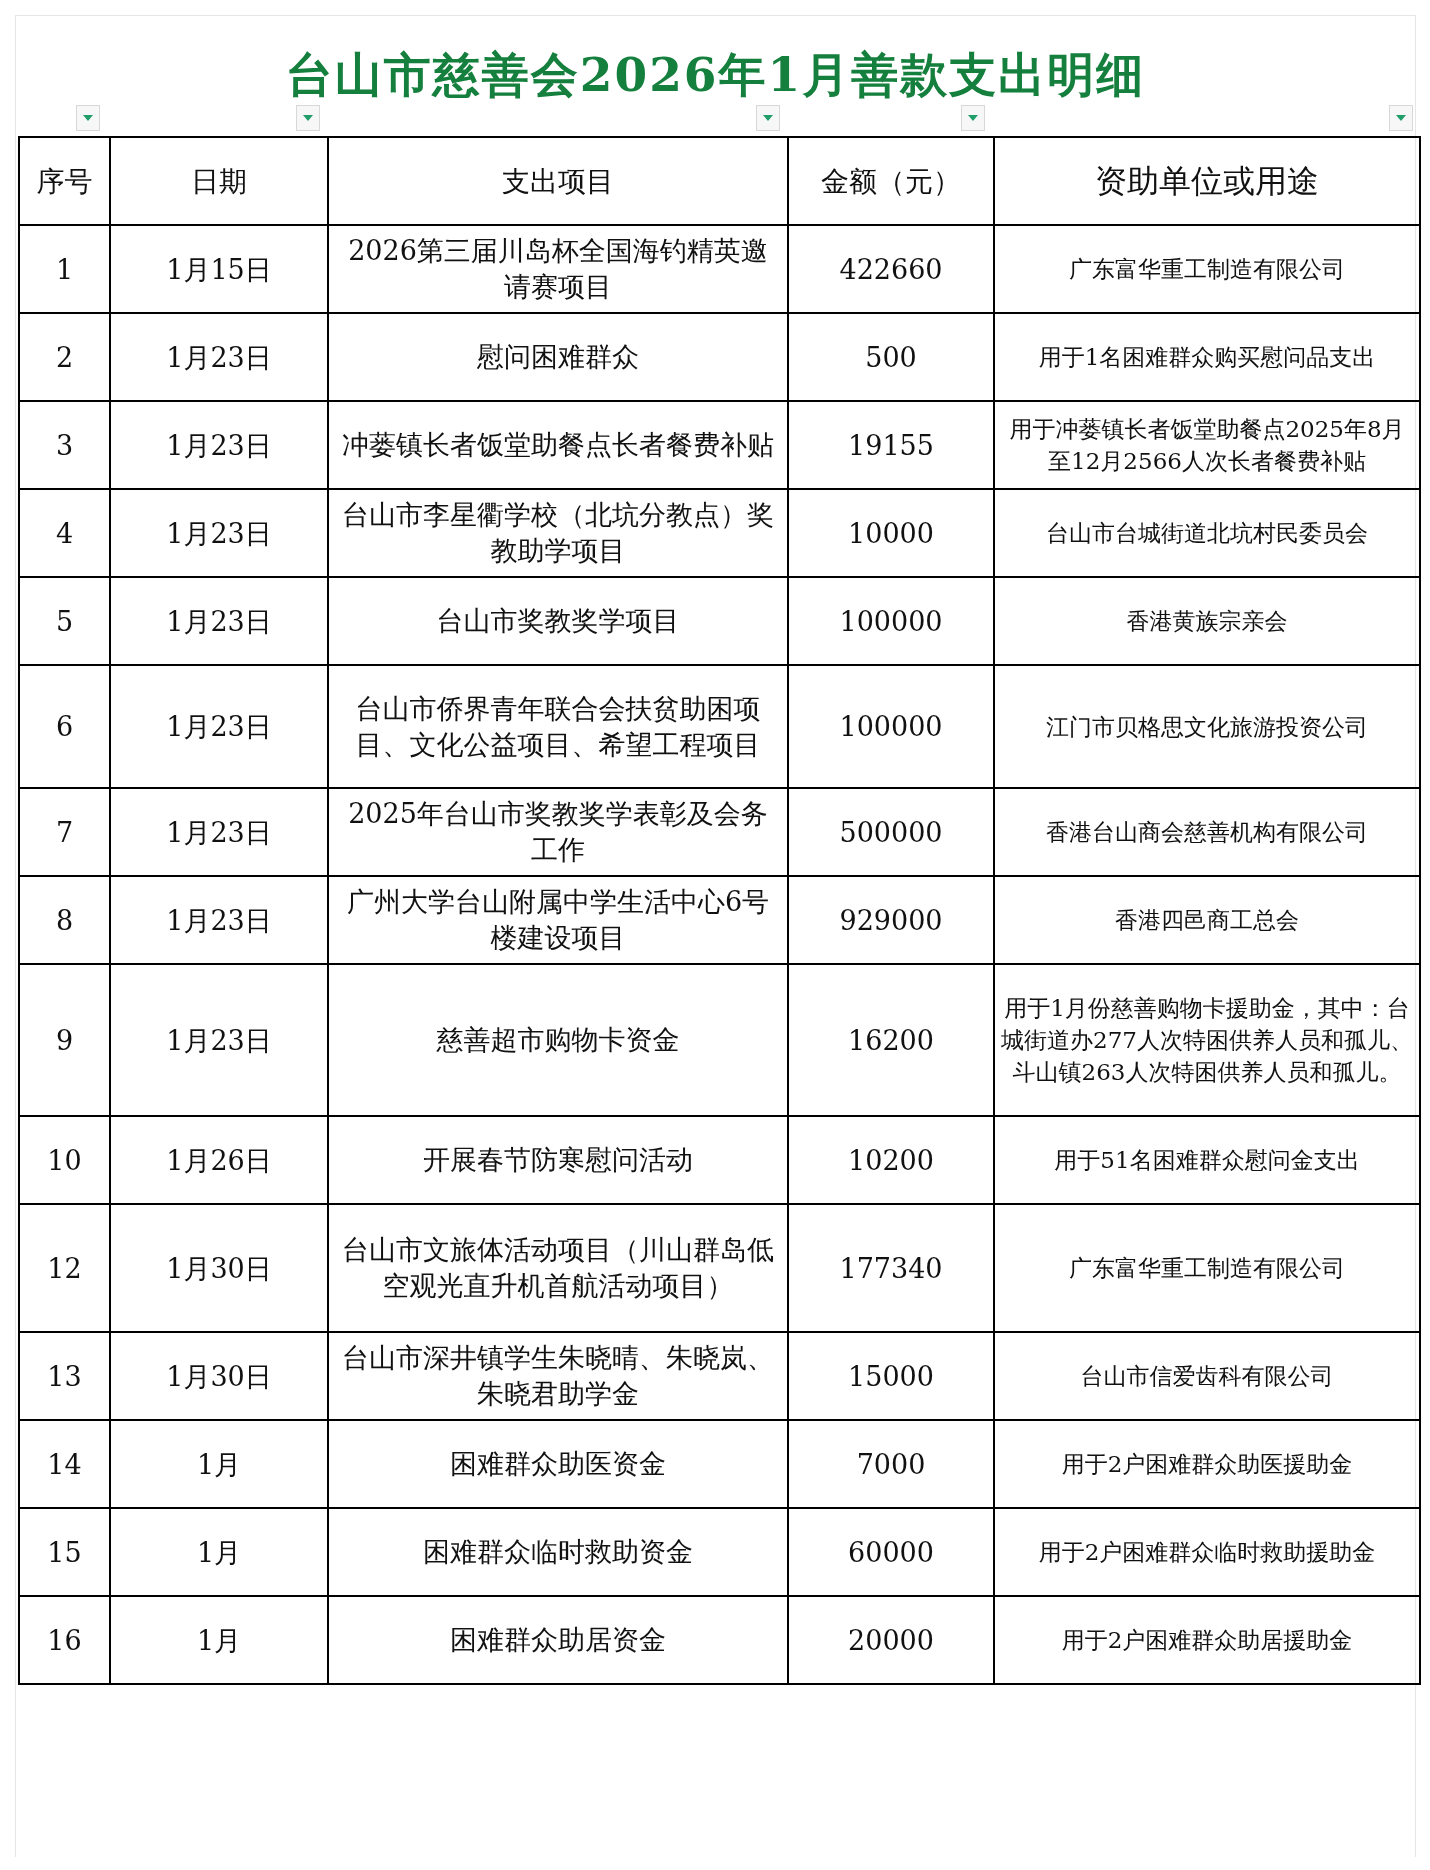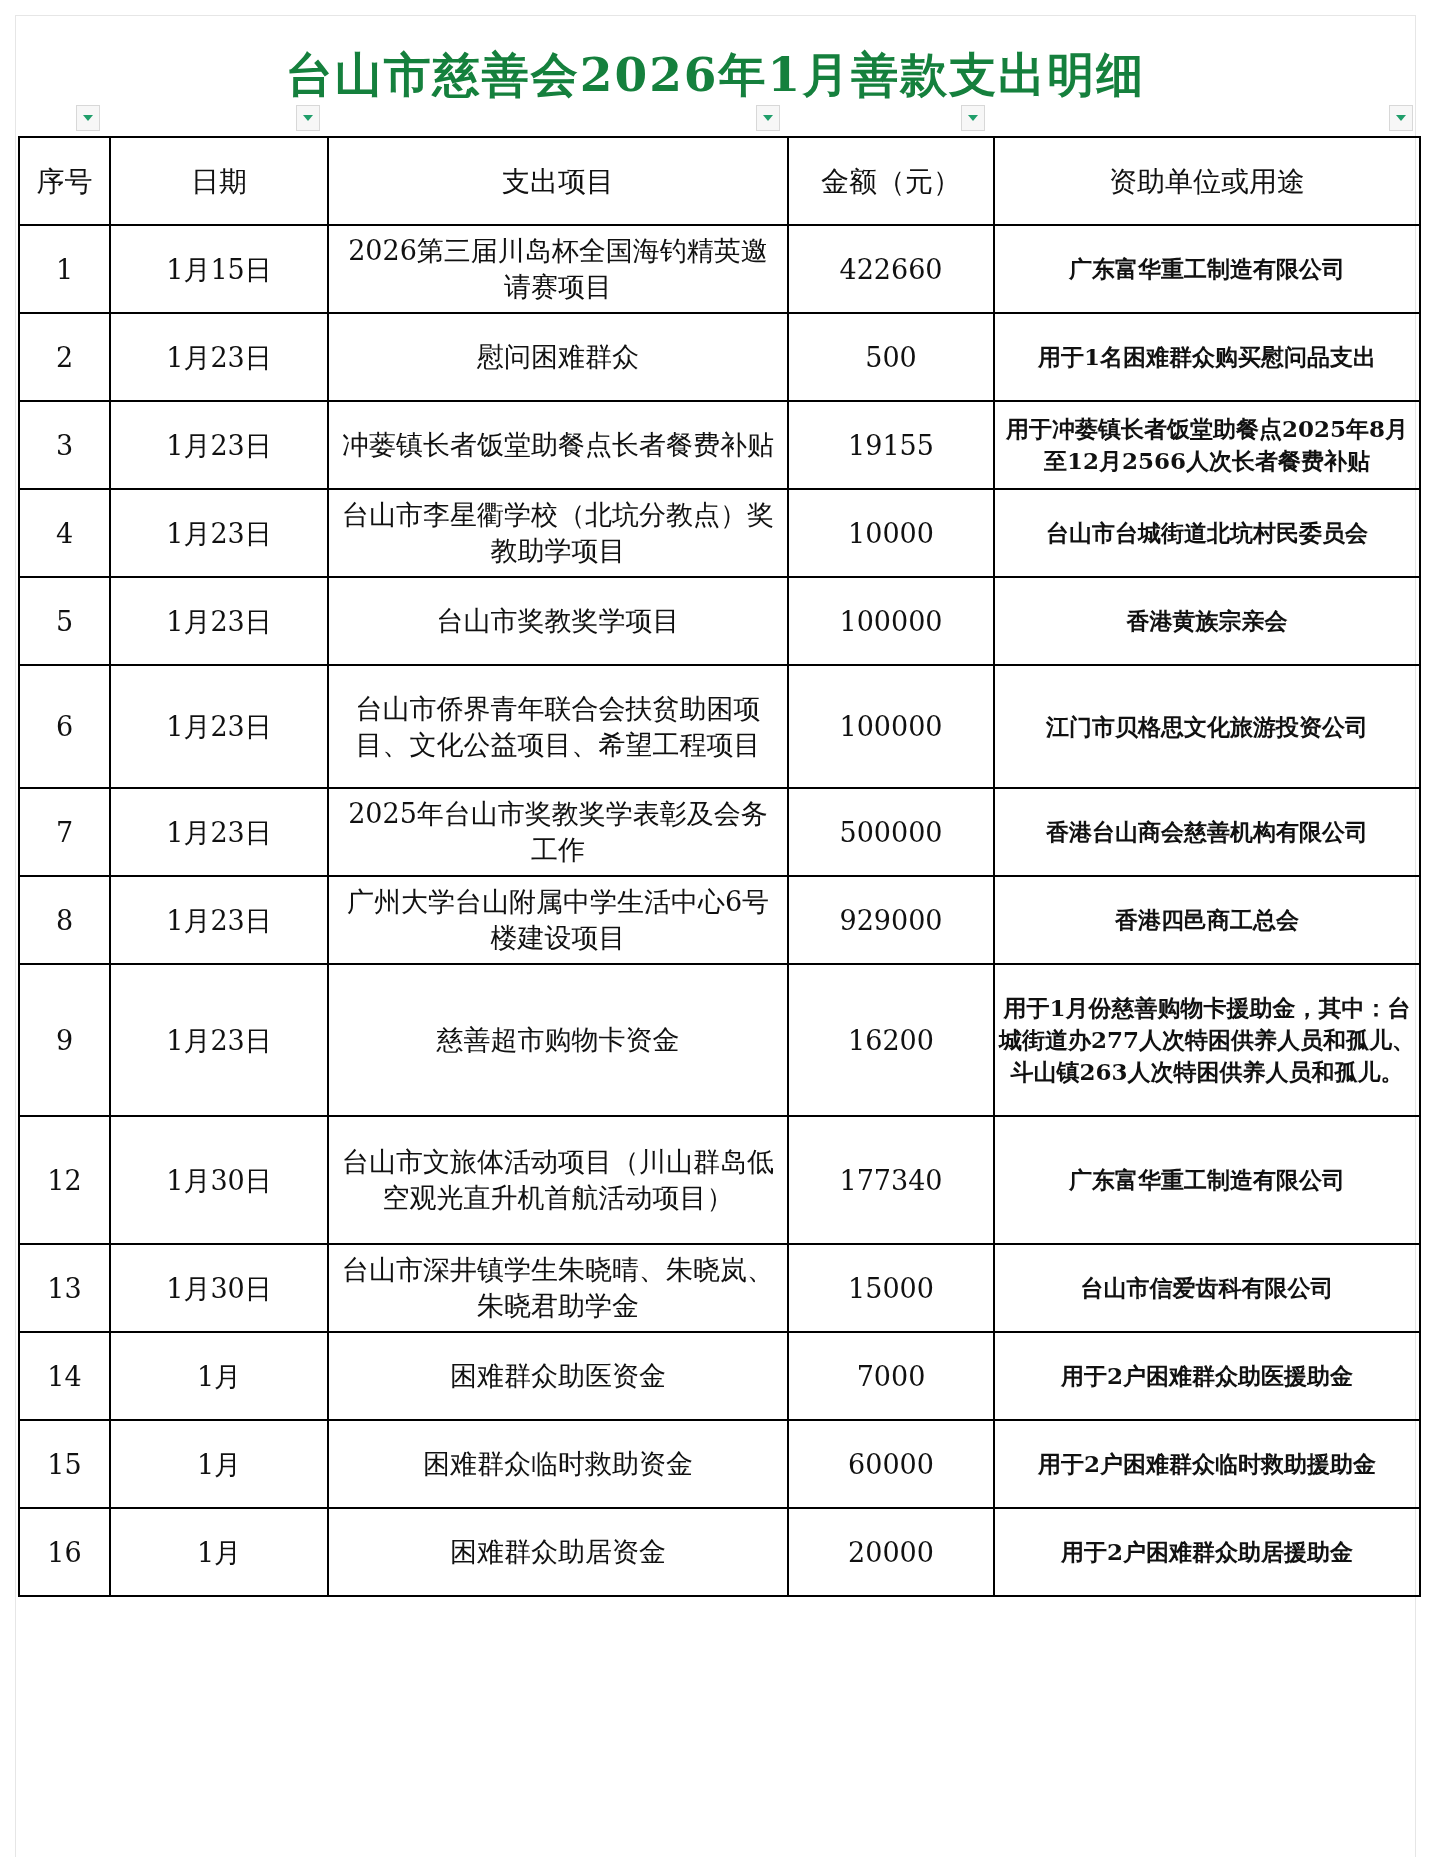--- a/index.html
+++ b/index.html
@@ -4,22 +4,22 @@
 <style>
   html, body { margin:0; padding:0; background:#ffffff; }
   body { width:1430px; height:1870px; position:relative; font-family:"DejaVu Serif","Liberation Serif",serif; color:#111; }
   .sheet { position:absolute; left:15px; top:15px; width:1401px; height:1842px; border-top:1px solid #e6e6e6; border-left:1px solid #e6e6e6; border-right:1px solid #e6e6e6; box-sizing:border-box; }
   .title { position:absolute; left:15px; top:40px; width:1401px; text-align:center; font-family:"DejaVu Serif","Liberation Serif",serif; font-weight:bold; font-size:47px; letter-spacing:2px; line-height:70px; color:#15803d; }
   .filter { position:absolute; top:105px; width:24px; height:26px; border:1px solid #d8d8d8; background:#f7f7f7; box-sizing:border-box; display:flex; align-items:center; justify-content:center; }
   .filter .tri { width:0; height:0; border-left:5px solid transparent; border-right:5px solid transparent; border-top:6px solid #1f9e6a; }
   table { position:absolute; left:18px; top:136px; width:1401px; border-collapse:collapse; table-layout:fixed; }
   td, th { border:2.5px solid #000; text-align:center; vertical-align:middle; padding:0 6px; font-weight:normal; font-size:27px; line-height:37px; color:#111; }
   th { height:86px; font-size:28px; }
-  th.c5 { font-size:28px; }
-  td.c5 { font-size:23px; line-height:32px; padding:8px 4px;font-weight:bold; }
+  th.c5 { font-size:32px; }
+  td.c5 { font-size:23px; line-height:32px; padding:8px 4px; }
   td.c3 { line-height:36px; padding:0 12px; }
   .tot td { height:80px; }
 </style>
 </head>
 <body>
 
 <div class="sheet"></div>
 
 <div class="title">台山市慈善会2026年1月善款支出明细</div>
 
@@ -113,20 +113,27 @@
       <td>929000</td>
       <td class="c5">香港四邑商工总会</td>
     </tr>
     <tr style="height:152px">
       <td>9</td>
       <td>1月23日</td>
       <td class="c3">慈善超市购物卡资金</td>
       <td>16200</td>
       <td class="c5">用于1月份慈善购物卡援助金，其中：台城街道办277人次特困供养人员和孤儿、斗山镇263人次特困供养人员和孤儿。</td>
     </tr>
+    <tr style="height:88px">
+      <td>10</td>
+      <td>1月26日</td>
+      <td class="c3">开展春节防寒慰问活动</td>
+      <td>10200</td>
+      <td class="c5">用于51名困难群众慰问金支出</td>
+    </tr>
     <tr style="height:128px">
       <td>12</td>
       <td>1月30日</td>
       <td class="c3">台山市文旅体活动项目（川山群岛低空观光直升机首航活动项目）</td>
       <td>177340</td>
       <td class="c5">广东富华重工制造有限公司</td>
     </tr>
     <tr style="height:88px">
       <td>13</td>
       <td>1月30日</td>

